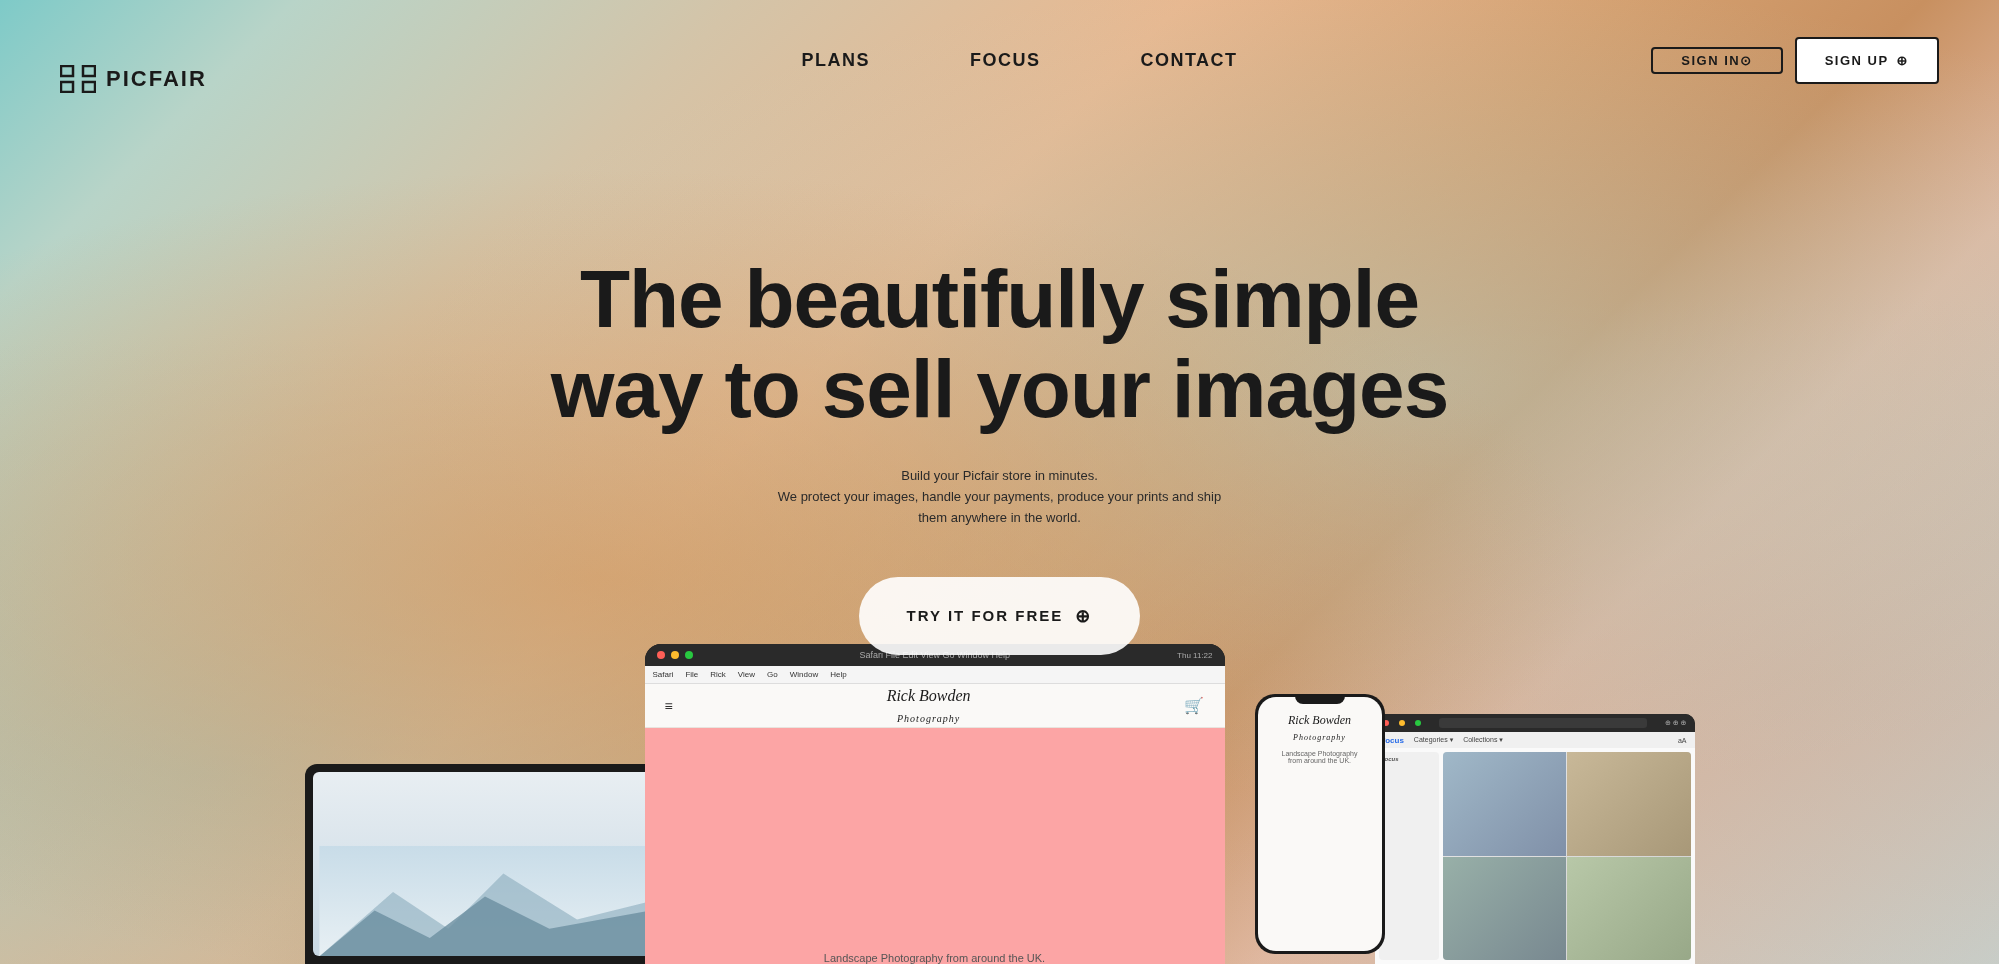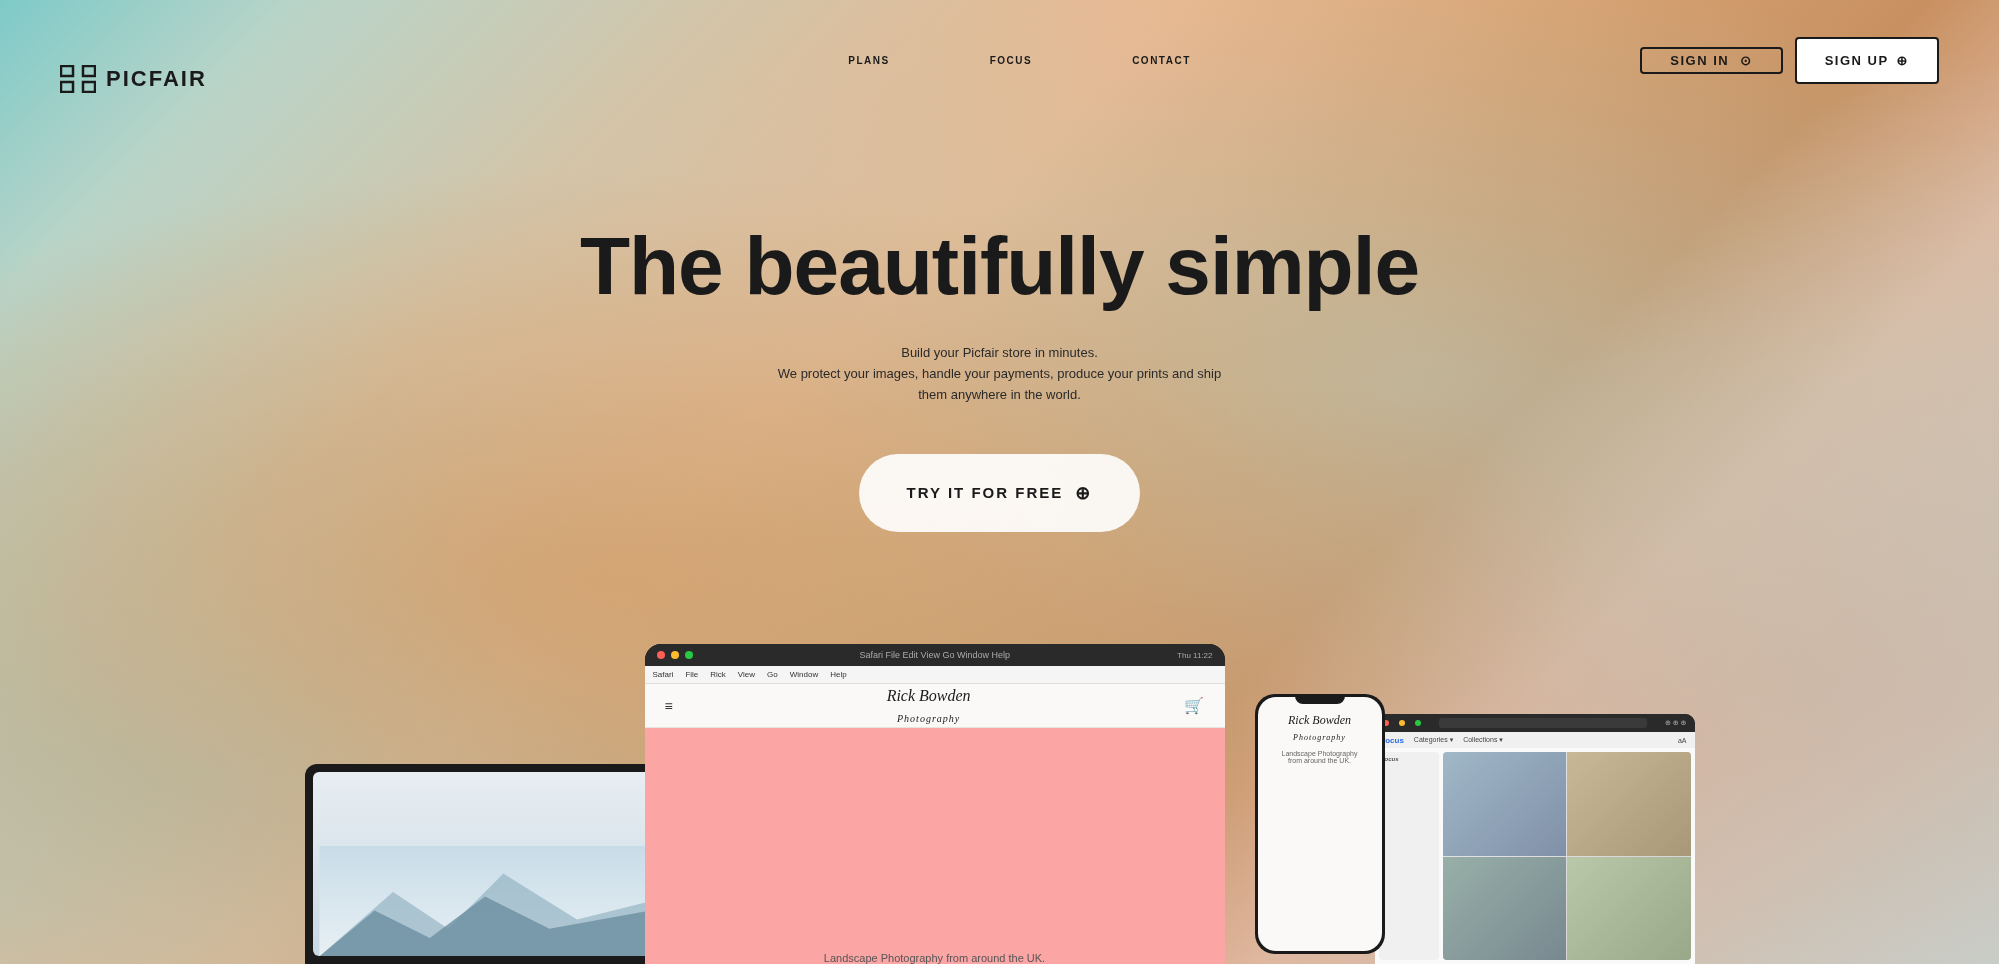--- a/index.html
+++ b/index.html
@@ -86,40 +86,40 @@
     .nav-links {
       display: flex;
       align-items: center;
       gap: 60px;
       position: absolute;
       left: 50%;
       transform: translateX(-50%);
     }
 
     .nav-link {
-      font-size: 10px;
+      font-size: 18px;
       font-weight: 600;
       letter-spacing: 1.5px;
       color: #1a1a1a;
       text-decoration: none;
       text-transform: uppercase;
       cursor: pointer;
       margin-left: 40px;
     }
 
     .nav-actions {
       display: flex;
       align-items: center;
       gap: 12px;
     }
 
     .btn-sign-in {
       display: flex;
       align-items: center;
-      gap: 11px;
+      gap: 0;
       padding: 4px 28px;
       border: 2px solid #1a1a1a;
       background: transparent;
       font-size: 13px;
       font-weight: 700;
       letter-spacing: 1.5px;
       text-transform: uppercase;
       cursor: pointer;
       color: #1a1a1a;
       border-radius: 4px;
@@ -152,20 +152,21 @@
       align-items: center;
     }
 
     .hero-title {
       font-size: 82px;
       font-weight: 800;
       color: #1a1a1a;
       line-height: 1.1;
       max-width: 900px;
       letter-spacing: -1px;
+      margin-top: 33px;
     }
 
     .hero-subtitle {
       margin-top: 32px;
       font-size: 13px;
       color: #2a2a2a;
       line-height: 1.6;
       max-width: 600px;
       font-weight: 400;
     }
@@ -442,20 +443,21 @@
       <button class="btn-sign-up">
         <span>SIGN UP</span>
         <span>⊕</span>
       </button>
     </div>
   </nav>
 
   <div class="hero-content">
     <h1 class="hero-title">
       <span>The beautifully simple</span><br>
+      <span>way to sell your images</span>
     </h1>
     <p class="hero-subtitle">
       <span>Build your Picfair store in minutes.</span><br>
       <span>We protect your images, handle your payments, produce your prints and ship</span><br>
       <span>them anywhere in the world.</span>
     </p>
 
     <button class="hero-cta">
       <span>TRY IT FOR FREE</span>
       <span style="font-size:18px;">⊕</span>

